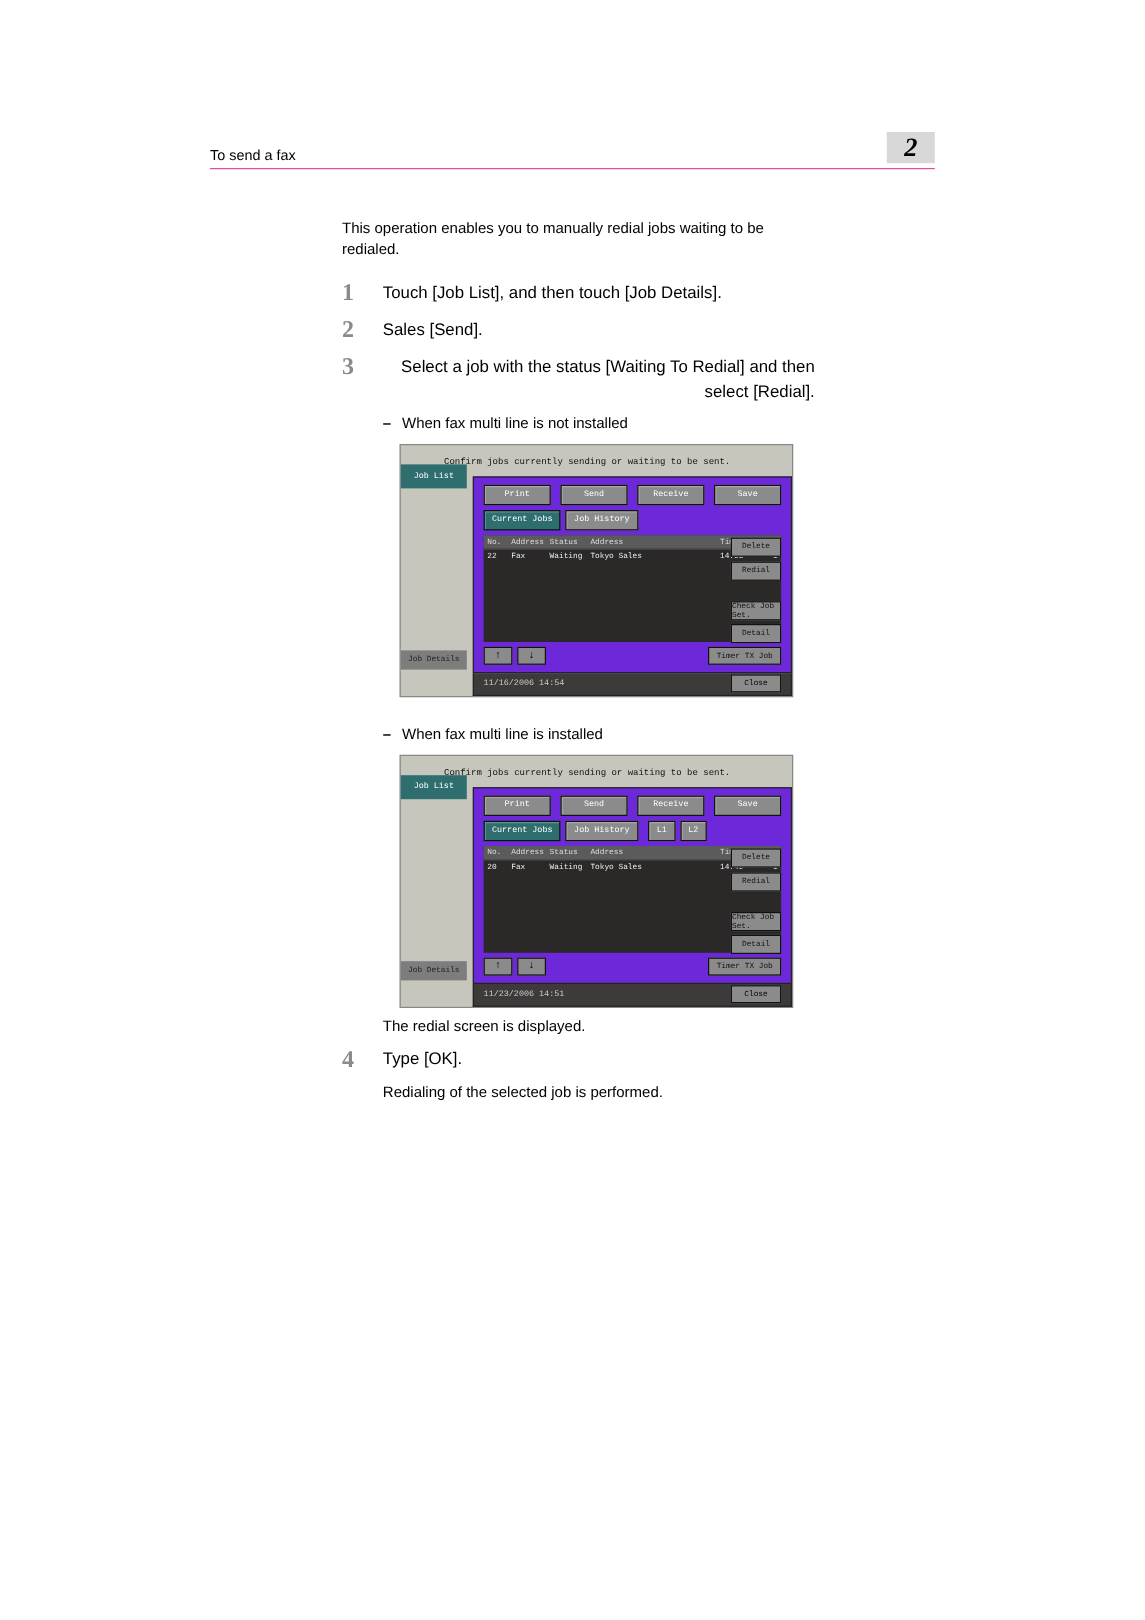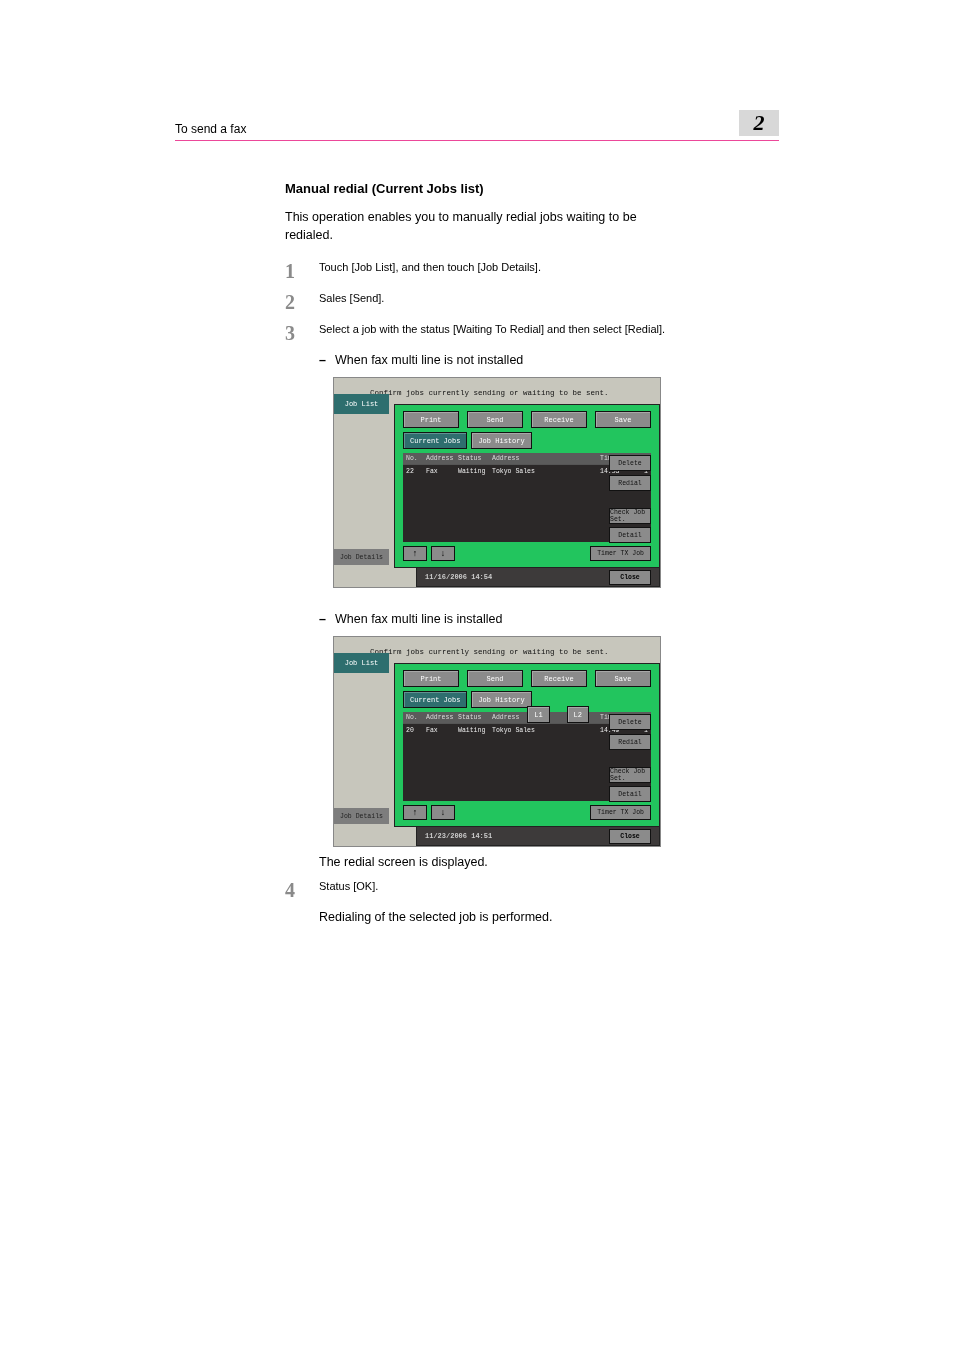--- a/index.html
+++ b/index.html
@@ -7,73 +7,72 @@
   .content-area { padding:0 175px 0 175px; }
   .header-row { display:flex; align-items:flex-end; justify-content:space-between; border-bottom:1px solid #ec4899; padding-bottom:4px; margin-bottom:40px; }
   .header-title { font-size:12px; color:#000; }
   .header-num-box { width:40px; height:26px; background:#d8d8d8; display:flex; align-items:center; justify-content:center; }
   .header-num { font-family:'Times New Roman',serif; font-weight:bold; font-size:22px; font-style:italic; color:#000; }
   .body-inner { padding:0 100px 0 110px; }
   .h2 { font-weight:bold; font-size:13px; margin-bottom:12px; }
   .p { font-size:12.5px; line-height:1.45; margin-bottom:16px; }
   .step-row { display:flex; align-items:flex-start; margin-bottom:10px; }
   .step-num { font-family:'Times New Roman',serif; font-weight:bold; font-size:20px; color:#8a8a8a; width:34px; flex:none; line-height:1; padding-top:1px; }
-  .step-text { font-size:11px; line-height:1.45;text-align:right; }
+  .step-text { font-size:14px; line-height:1.45;text-align:right; }
   .sub-row { display:flex; align-items:flex-start; margin:6px 0 10px 34px; }
   .sub-dash { width:16px; flex:none; font-weight:bold; font-size:12.5px; }
   .sub-text { font-size:12.5px; }
   .result-text { font-size:12.5px; margin-left:34px; margin-top:8px; margin-bottom:10px; }
 
   
   .panel { width:326px; margin-left:48px; border:1px solid #888; background:#c7c6bc; font-family:'Courier New',monospace; font-size:8px; color:#000; position:relative; }
   .sidetab { position:absolute; left:0; width:55px; height:20px; background:#2e6e6e; color:#fff; display:flex;align-items:center;justify-content:center; font-size:7px; }
   .sidetab.joblist { top:16px; }
   .sidetab.jobdetails { bottom:22px; height:16px; background:#7d7d7d; color:#222; font-size:6.5px;}
   .panel-top { margin-left:36px; height:22px; display:flex;align-items:center; font-size:7.5px; color:#111; padding-top:4px;}
-  .panel-main { margin-left:60px; background:#22c55e; padding:6px 8px 6px 8px; border:1px solid #222; position:relative; }
+  .panel-main { margin-left:60px; background:#6d28d9; padding:6px 8px 6px 8px; border:1px solid #222; position:relative; }
   .tabbtns { display:flex; gap:8px; margin-bottom:4px; }
   .tbtn { height:15px; background:#8b8b8b; color:#fff; display:flex;align-items:center;justify-content:center; font-size:7px; border:1px solid #111; padding:0 6px; box-shadow:inset 1px 1px 0 rgba(255,255,255,.25);}
   .tbtn.wide { flex:1;}
   .tbtn.green { background:#2e6e6e; }
   .subtabs { display:flex; gap:4px; margin-bottom:4px;}
-  .linebtns { display:flex; gap:17px; position:absolute; right:70px; top:42px;justify-content:space-between;}
+  .linebtns { display:flex; gap:4px; position:absolute; right:70px; top:27px;justify-content:space-between;}
   .linebtns .tbtn{ padding:0 6px;}
   .tbl { background:#2b2828; }
   .thead { display:flex; background:#5b5b5b; color:#ddd; font-size:6.5px; height:11px; align-items:center;}
   .th, .td { padding:0 3px; box-sizing:border-box; overflow:hidden; white-space:nowrap;}
   .c-no{width:20px;} .c-type{width:32px;} .c-status{width:34px;} .c-addr{flex:1;} .c-time{width:32px;} .c-org{width:22px; text-align:right;}
   .trow { display:flex; color:#eee; font-size:6.5px; height:12px; align-items:center; border-top:1px solid #555;}
   .tbl-body { height:78px; }
   .rightside { position:absolute; right:8px; top:50px; display:flex; flex-direction:column; gap:4px;}
   .rbtn { width:40px; height:14px; background:#8b8b8b; display:flex;align-items:center;justify-content:center;font-size:6.5px;color:#111;border:1px solid #111;}
   .footer-row{ display:flex; justify-content:space-between; margin-top:4px; align-items:center;}
   .arrows { display:flex; gap:4px;}
   .arrbtn{ width:22px;height:13px;background:#8b8b8b;border:1px solid #111;display:flex;align-items:center;justify-content:center;font-size:9px;}
   .timerbtn{height:13px;background:#8b8b8b;border:1px solid #111;font-size:6.5px;display:flex;align-items:center;padding:0 6px;color:#111;}
   .rightbtns-bottom{position:absolute; right:8px; bottom:24px; display:flex;flex-direction:column;gap:3px;}
-  .panel-statusbar{ margin-left:82px; height:18px; background:#3d3a3a; border:1px solid #222; border-top:none; display:flex;align-items:center;justify-content:space-between; padding:0 8px;font-weight:bold;}
+  .panel-statusbar{ margin-left:60px; height:18px; background:#3d3a3a; border:1px solid #222; border-top:none; display:flex;align-items:center;justify-content:space-between; padding:0 8px;}
   .panel-statusbar .dt{ color:#ccc; font-size:7px;}
   .closebtn{width:40px;height:13px;background:#8b8b8b;border:1px solid #111;font-size:6.5px;display:flex;align-items:center;justify-content:center;}
   .between-panels{height:18px;}
   .page-footer{ position:absolute; bottom:110px; left:175px; right:175px; display:flex; justify-content:space-between; border-top:1px solid #000; padding-top:6px; font-size:12px;}
 </style>
 </head>
 <body>
 
 <div class="page">
   <div class="content-area">
     <div class="header-row">
       <span class="header-title">To send a fax</span>
       <div class="header-num-box">
         <span class="header-num">2</span>
       </div>
     </div>
 
     <div class="body-inner">
-      <div class="h2">Manual redial (Current Jobs list)</div>
       <div class="p">This operation enables you to manually redial jobs waiting to be redialed.</div>
 
       <div class="step-row">
         <div class="step-num">1</div>
         <div class="step-text">Touch [Job List], and then touch [Job Details].</div>
       </div>
       <div class="step-row">
         <div class="step-num">2</div>
         <div class="step-text">Sales [Send].</div>
       </div>
@@ -215,20 +214,20 @@
         <div class="panel-statusbar">
           <span class="dt">11/23/2006   14:51</span>
           <div class="closebtn">Close</div>
         </div>
       </div>
 
       <div class="result-text">The redial screen is displayed.</div>
 
       <div class="step-row">
         <div class="step-num">4</div>
-        <div class="step-text">Status [OK].</div>
+        <div class="step-text">Type [OK].</div>
       </div>
       <div class="result-text">Redialing of the selected job is performed.</div>
 
     </div>
   </div>
 
 </div>
 
 </body></html>

